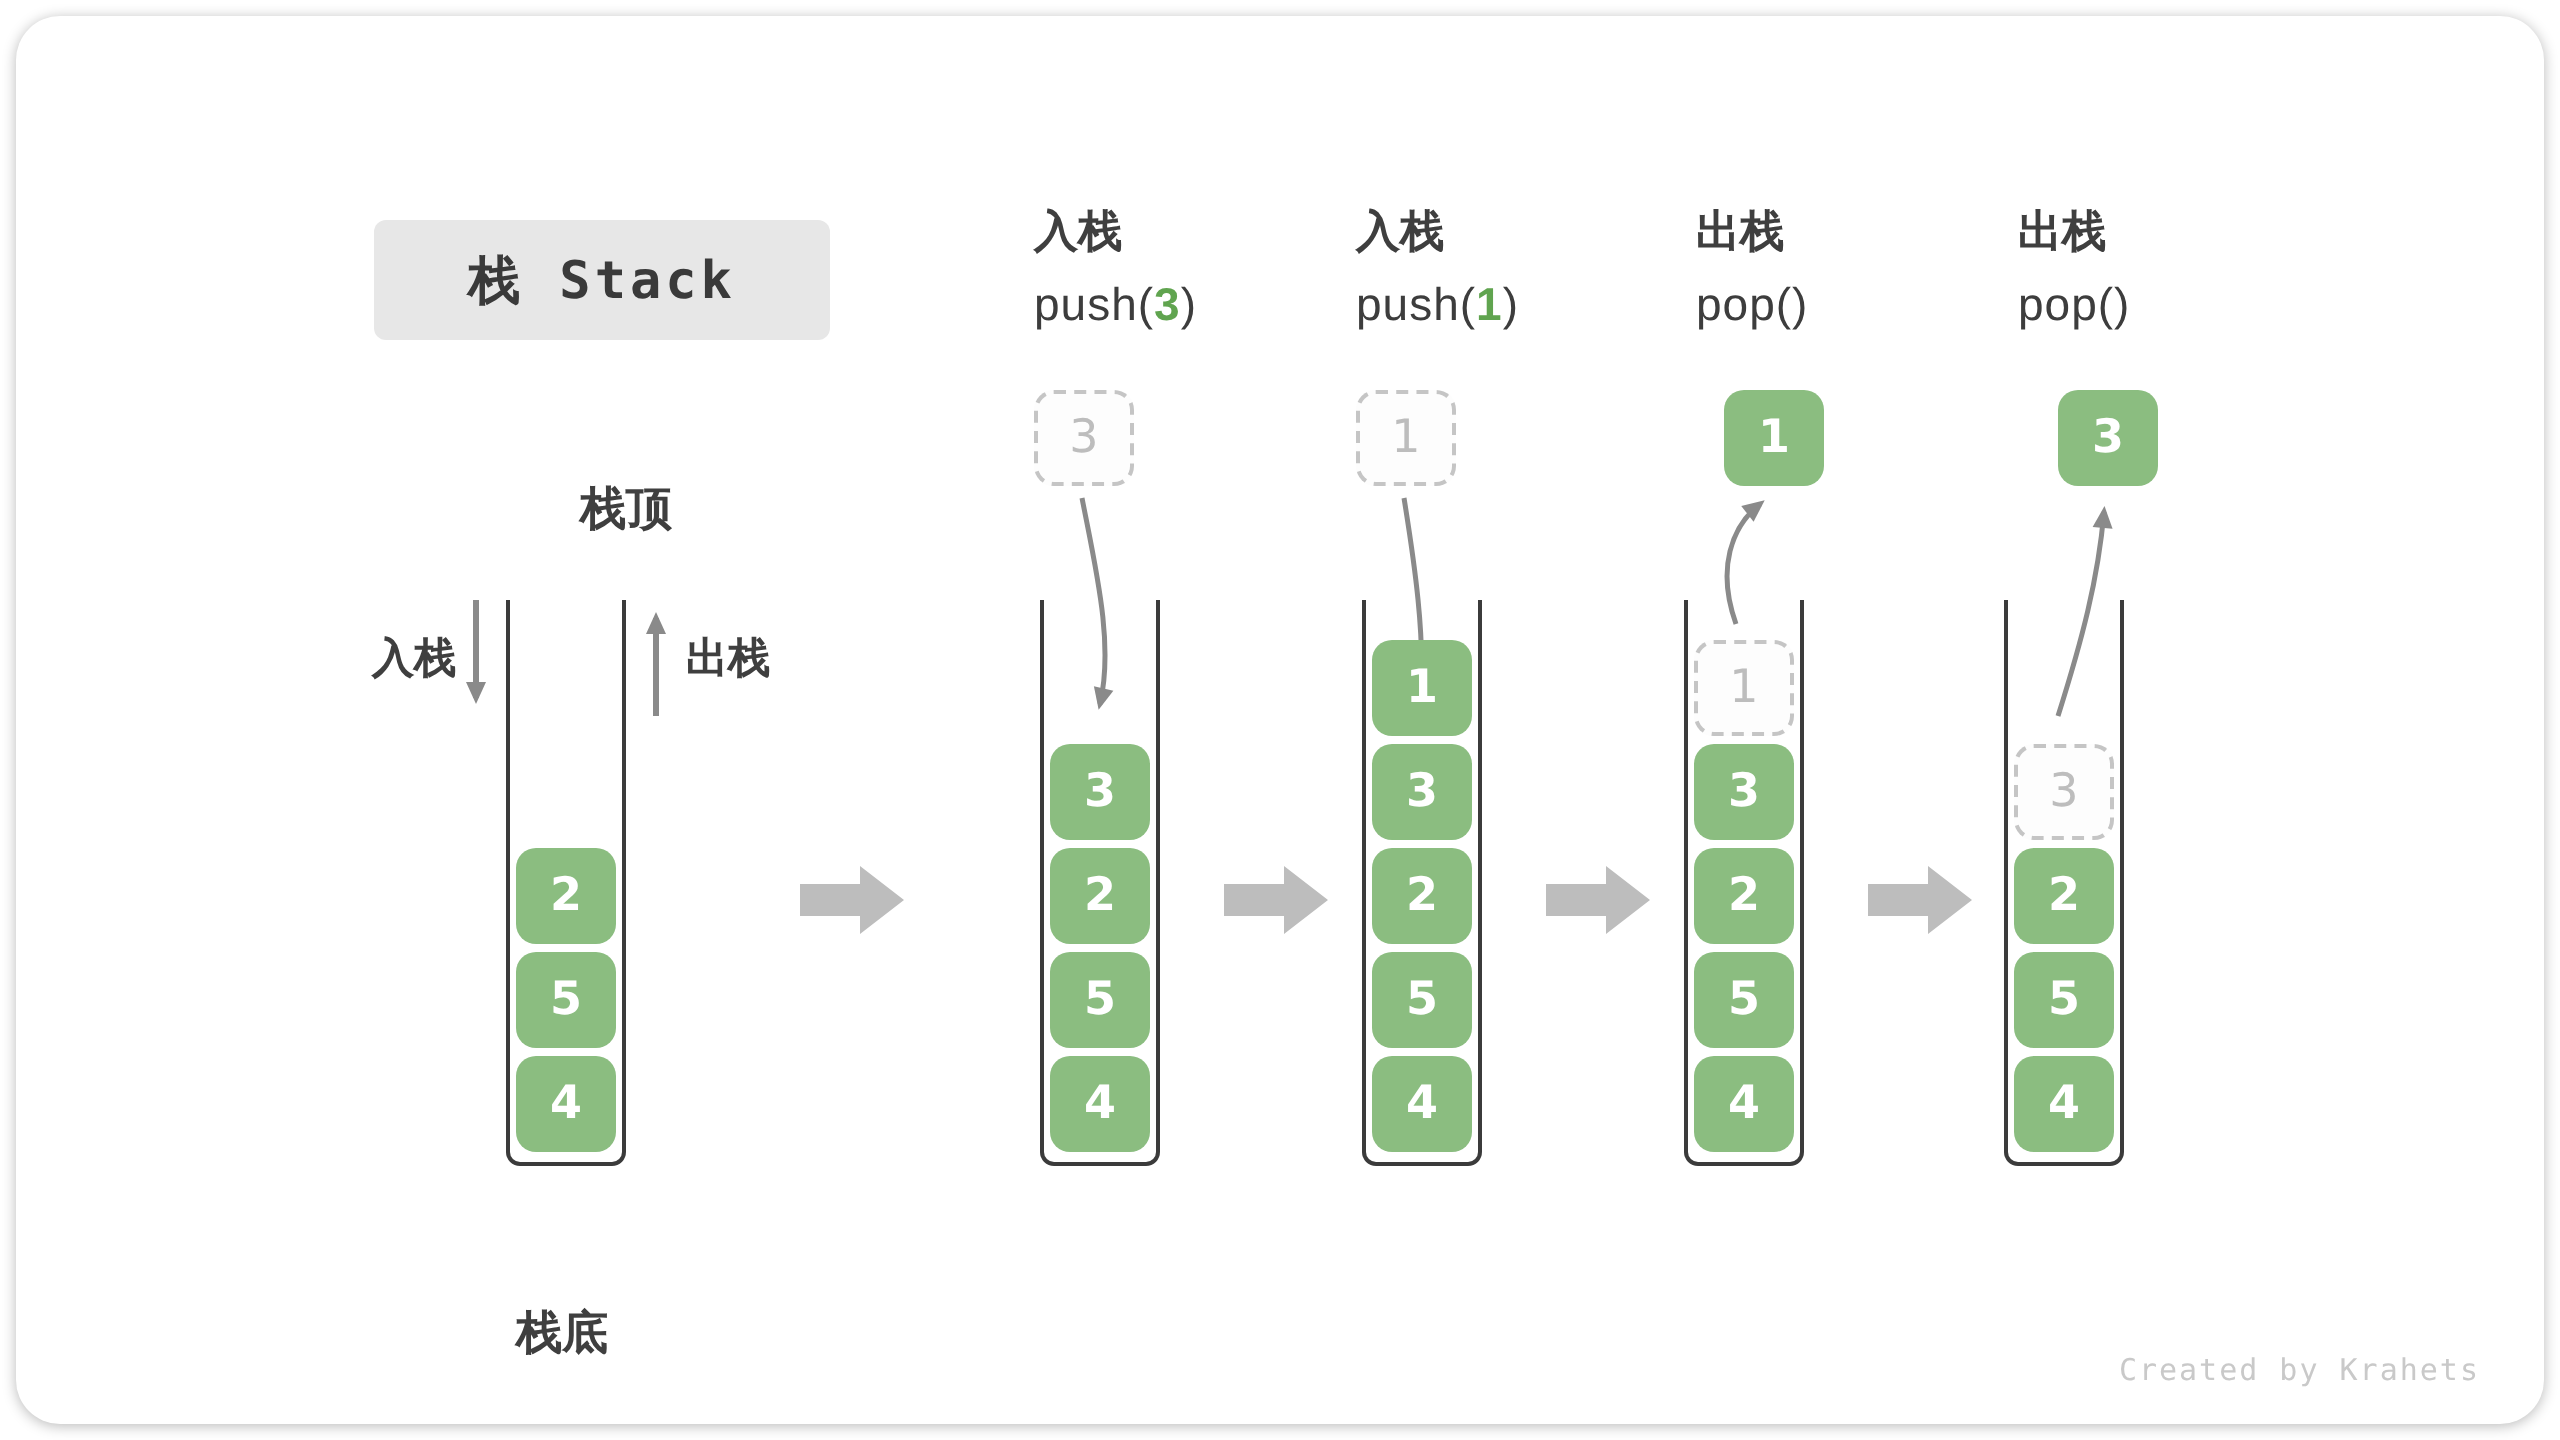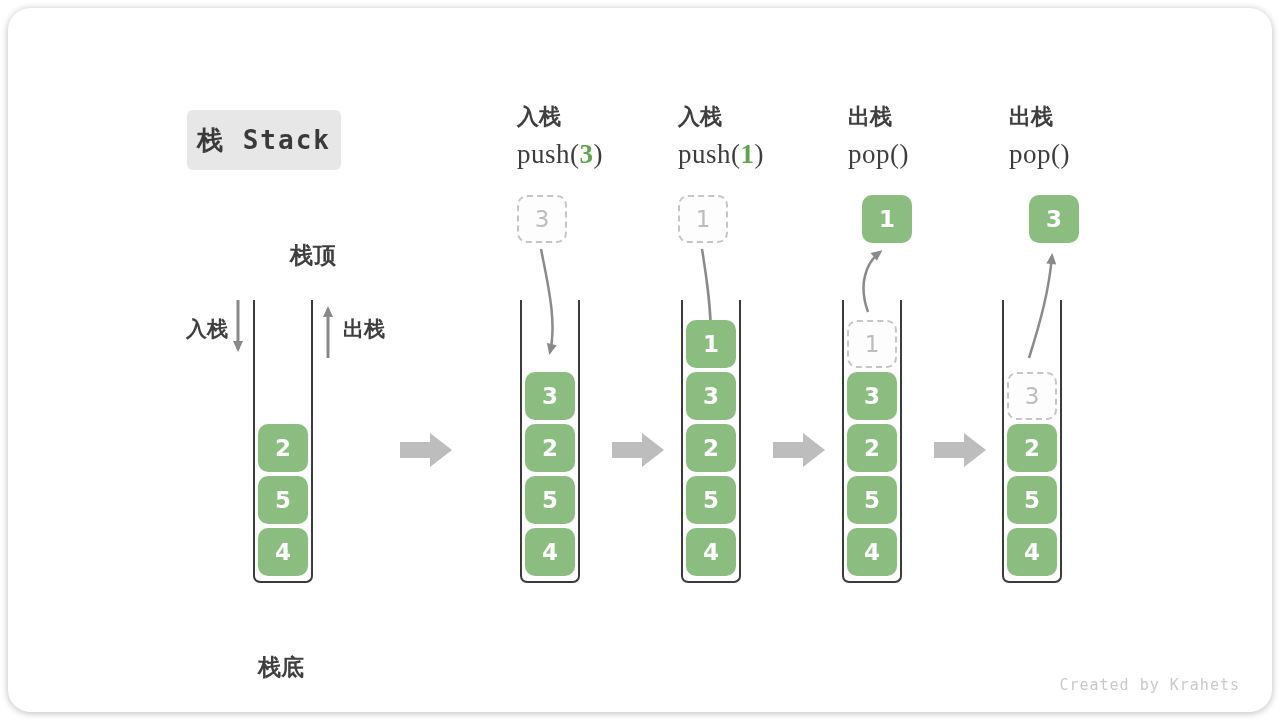--- a/index.html
+++ b/index.html
@@ -7,30 +7,30 @@
     width:1280px;height:720px;position:relative;
     background:#ffffff;overflow:hidden;
     font-family:"DejaVu Sans", sans-serif;
   }
   .card{
     position:absolute;inset:8px;background:#ffffff;border-radius:22px;
     box-shadow:0 1px 7px rgba(0,0,0,.28);
   }
   .abs{position:absolute;}
   .title-box{
-    left:187px;top:110px;width:154px;height:60px;background:#e7e7e7;border-radius:6px;
+    left:187px;top:110px;width:228px;height:60px;background:#e7e7e7;border-radius:6px;
     display:flex;align-items:center;justify-content:center;
     font-family:"DejaVu Sans Mono", monospace;font-weight:bold;font-size:26px;color:#3a3a3a;
     letter-spacing:2px;
   }
   .zh-label{color:#3f3f3f;font-weight:bold;font-size:23px;line-height:1.1;}
   .legend-small{font-size:21px;}
   .op-label .zh{display:block;color:#3f3f3f;font-weight:bold;font-size:22px;line-height:1;margin-bottom:13px;}
   .op-label .code{
-    display:block;font-family:Liberation Serif, serif;font-size:27px;color:#3d3d3d;
+    display:block;font-family:Liberation Sans, sans-serif;font-size:23px;color:#3d3d3d;
     line-height:1;letter-spacing:0.5px;
   }
   .op-label .code .arg{color:#60a44f;font-weight:bold;}
   .stack-container{
     width:60px;height:283px;top:300px;background:#ffffff;box-sizing:border-box;
     border-left:2px solid #3b3b3b;border-right:2px solid #3b3b3b;border-bottom:2px solid #3b3b3b;
     border-radius:0 0 7px 7px;
   }
   .stack-box{
     width:50px;height:48px;border-radius:10px;background:#8bbd80;

